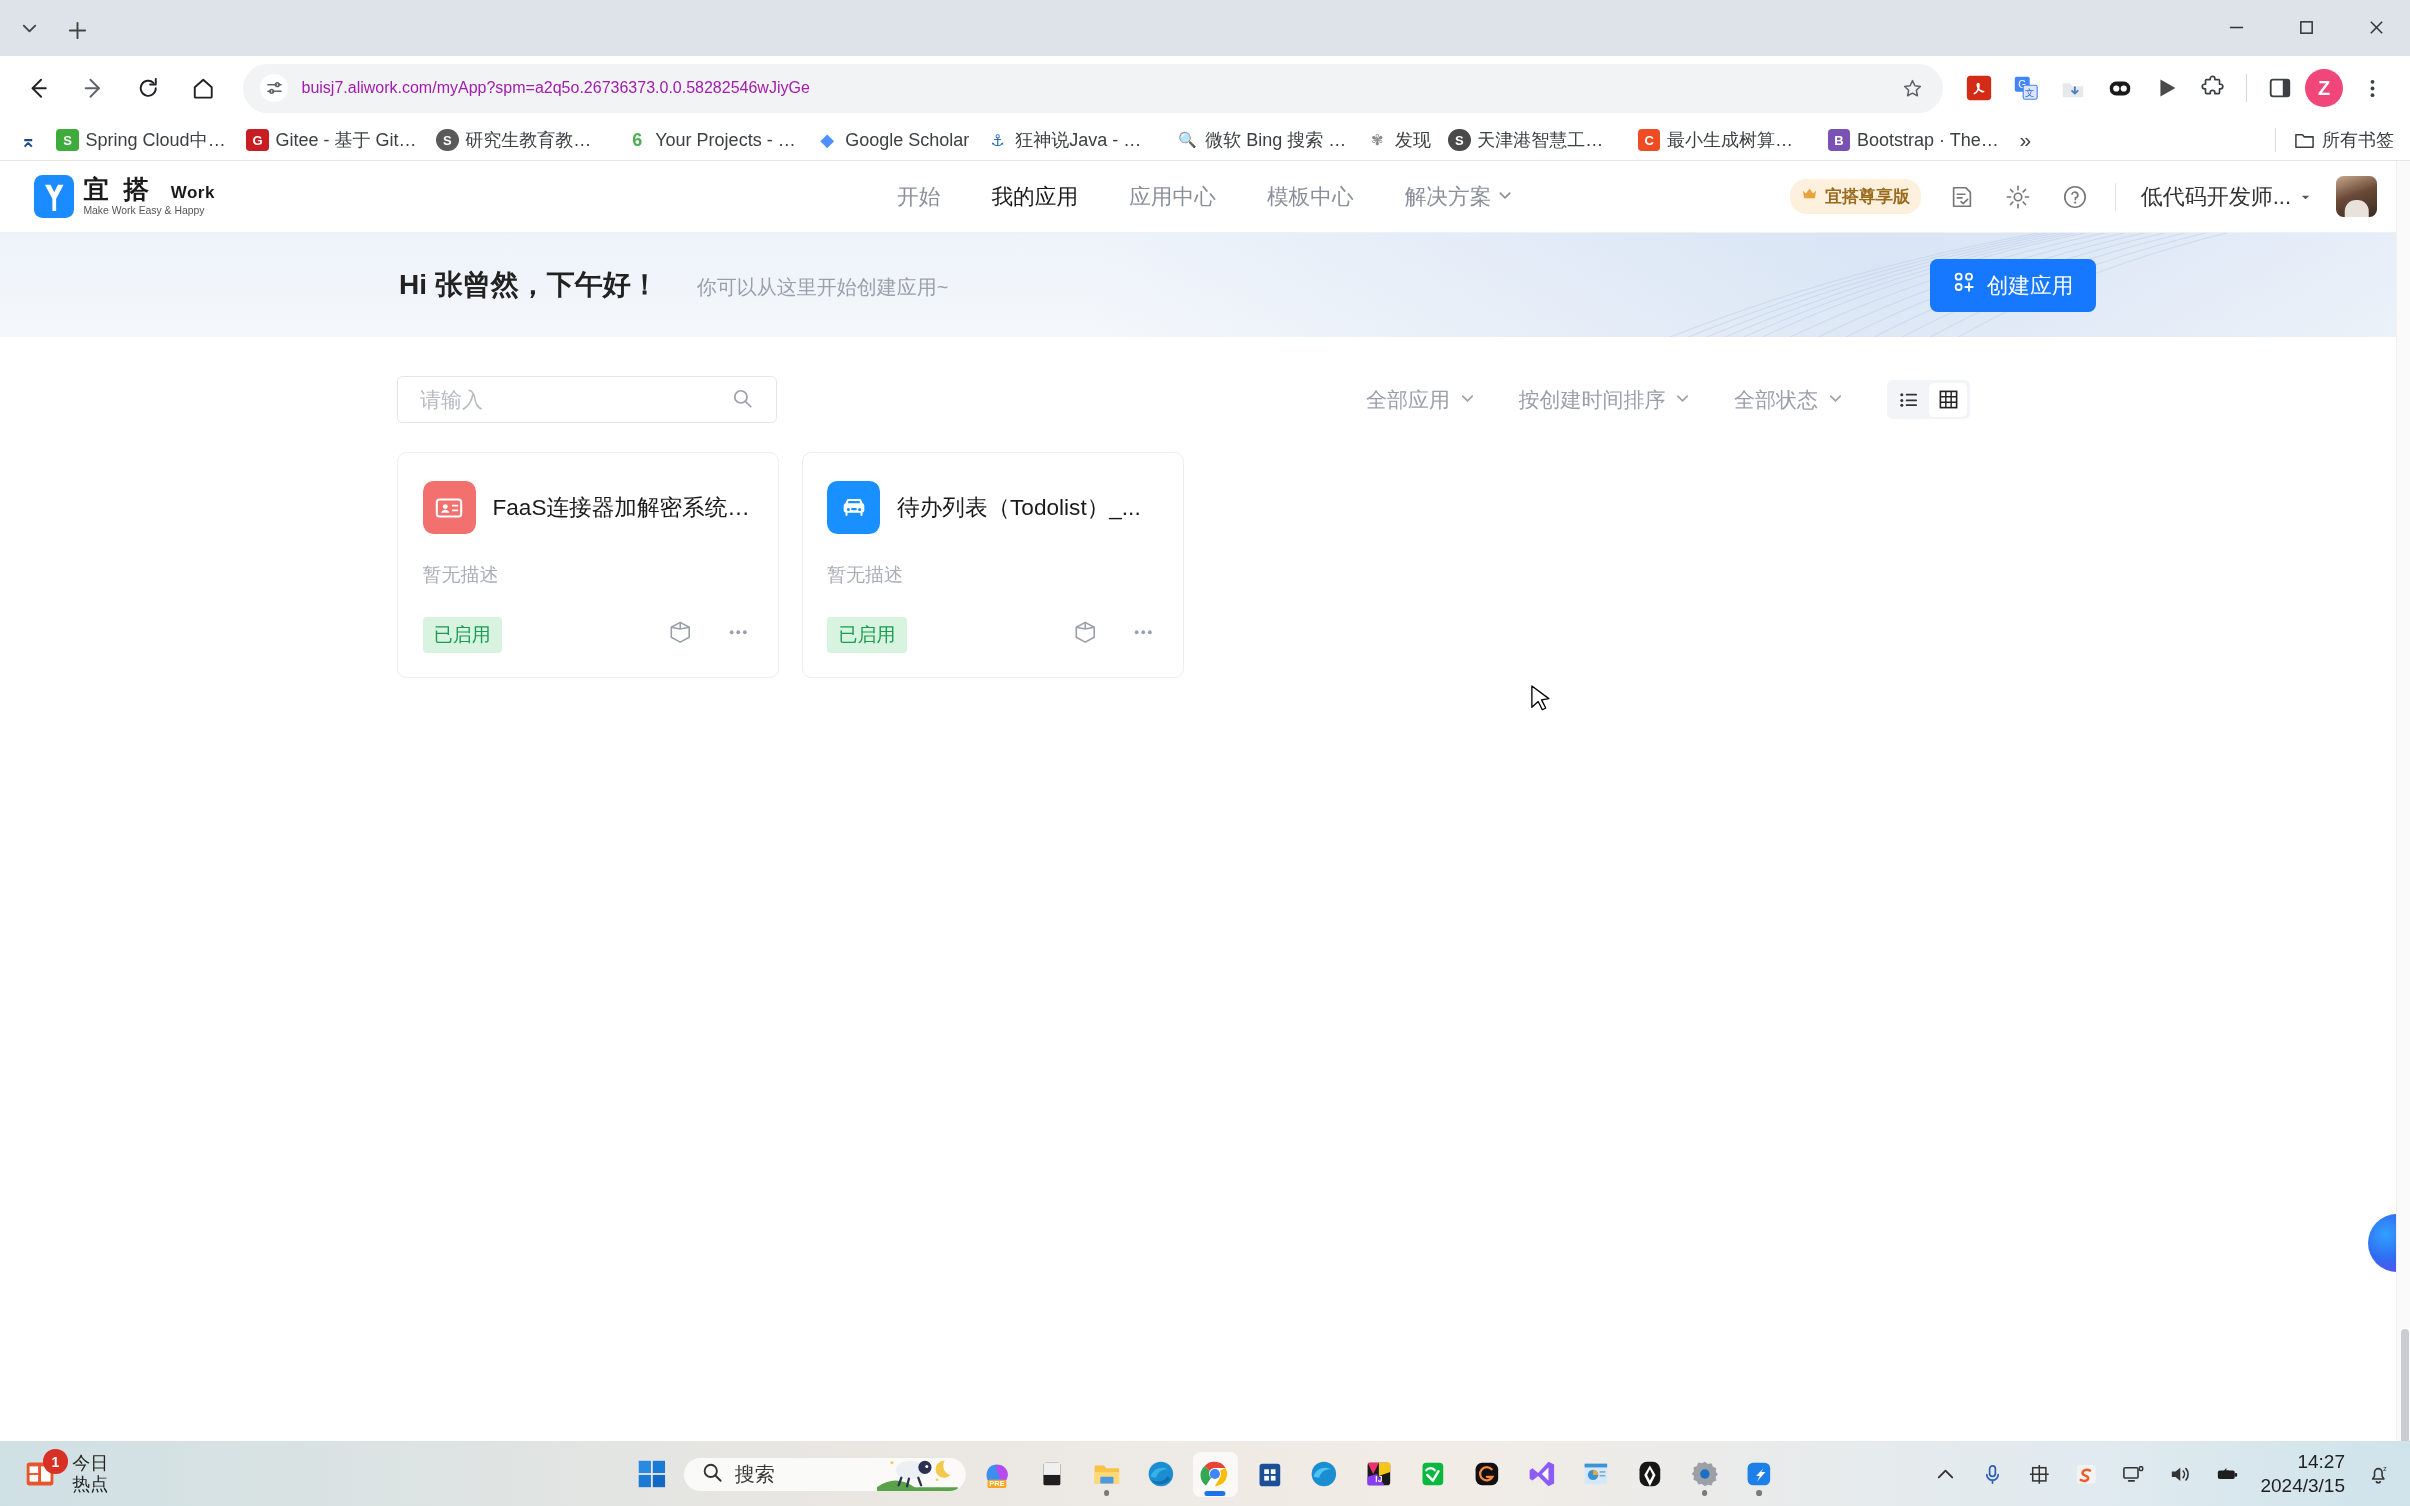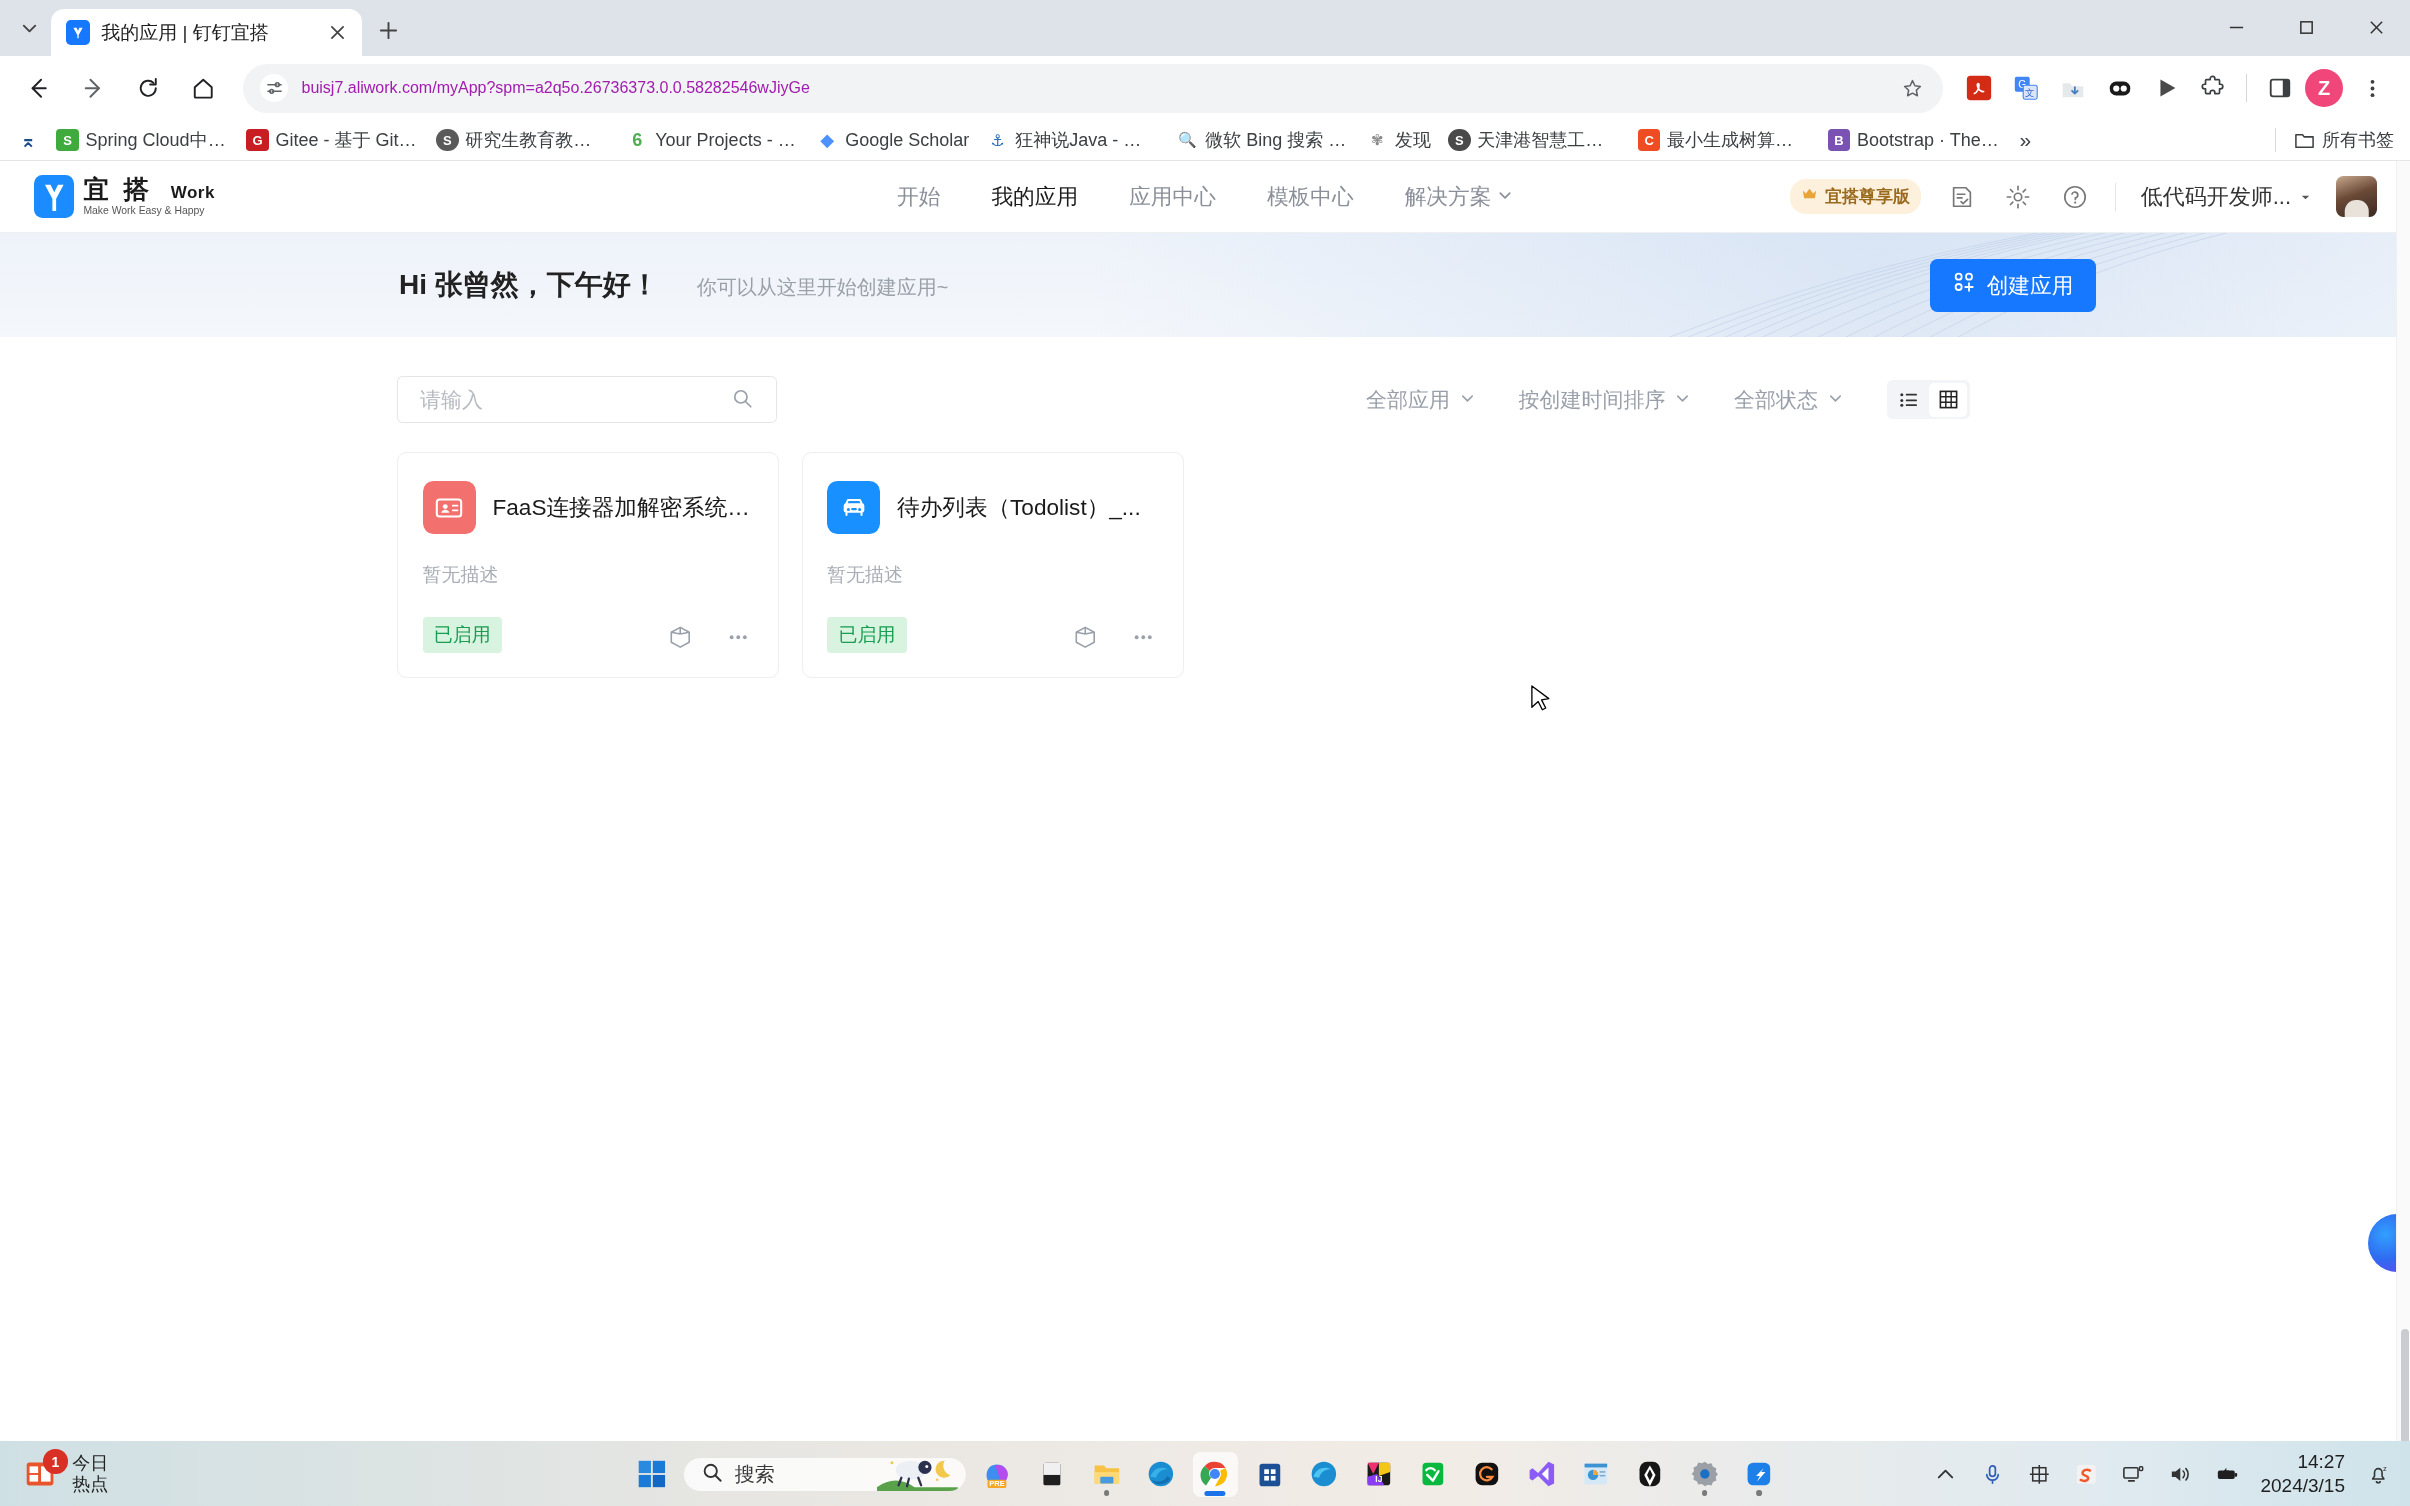--- a/index.html
+++ b/index.html
@@ -182,21 +182,21 @@
     padding: 28px 24.5px 0 24.5px; display: flex; flex-direction: column;
     background: #fff;
   }
   .card-top { display: flex; align-items: center; gap: 17px; }
   .card-icon { width: 53px; height: 53px; border-radius: 10.4px; flex: none;
     display: flex; align-items: center; justify-content: center; }
   .card-title { font-size: 22.6px; color: #1a1a1a; white-space: nowrap;
     overflow: hidden; text-overflow: ellipsis; }
   .card-desc { font-size: 19px; color: #a9aeb6; margin-top: 28px; }
   .card-foot { margin-top: auto; margin-bottom: 24.5px; display: flex;
-    align-items: flex-end; }
+    align-items: flex-start; }
   .badge-on {
     background: #d8f3e0; color: #1a9d52; font-size: 19px; border-radius: 3.8px;
     padding: 4.7px 11.3px;
   }
   .card-acts { margin-left: auto; display: flex; align-items: center; gap: 28px;
     color: #9aa0aa; }
   .card-act { width: 30px; height: 30px; display: flex; align-items: center;
     justify-content: center; }
 
   .cursor { position: absolute; left: 1530px; top: 524px; z-index: 40; }
@@ -257,33 +257,20 @@
 </head>
 <body>
 
 <div class="browser">
 
   <div class="tabstrip">
     <div class="tab-list-btn">
       <svg width="19" height="19" viewBox="0 0 20 20">
           <path d="M4 7l6 6 6-6" stroke="#444" stroke-width="2" fill="none" stroke-linecap="round" stroke-linejoin="round"></path>
         </svg>
-    </div>
-    <div class="tab">
-      <span class="tab-favicon">
-        <svg width="16" height="16" viewBox="0 0 24 24">
-            <path d="M5 4h5l2 5 2-5h5l-6 11v5h-2v-5z" fill="#fff"></path>
-          </svg>
-      </span>
-      <span class="tab-title">我的应用 | 钉钉宜搭</span>
-      <span class="tab-close">
-        <svg width="15" height="15" viewBox="0 0 16 16">
-            <path d="M2 2l12 12M14 2L2 14" stroke="#444" stroke-width="1.8" stroke-linecap="round"></path>
-          </svg>
-      </span>
     </div>
     <div class="newtab">
       <svg width="21" height="21" viewBox="0 0 22 22">
           <path d="M11 3v16M3 11h16" stroke="#444" stroke-width="2" stroke-linecap="round"></path>
         </svg>
     </div>
     <div class="winctl">
       <div>
         <svg width="17" height="17" viewBox="0 0 18 18">
             <path d="M2 9h14" stroke="#333" stroke-width="1.6"></path>

